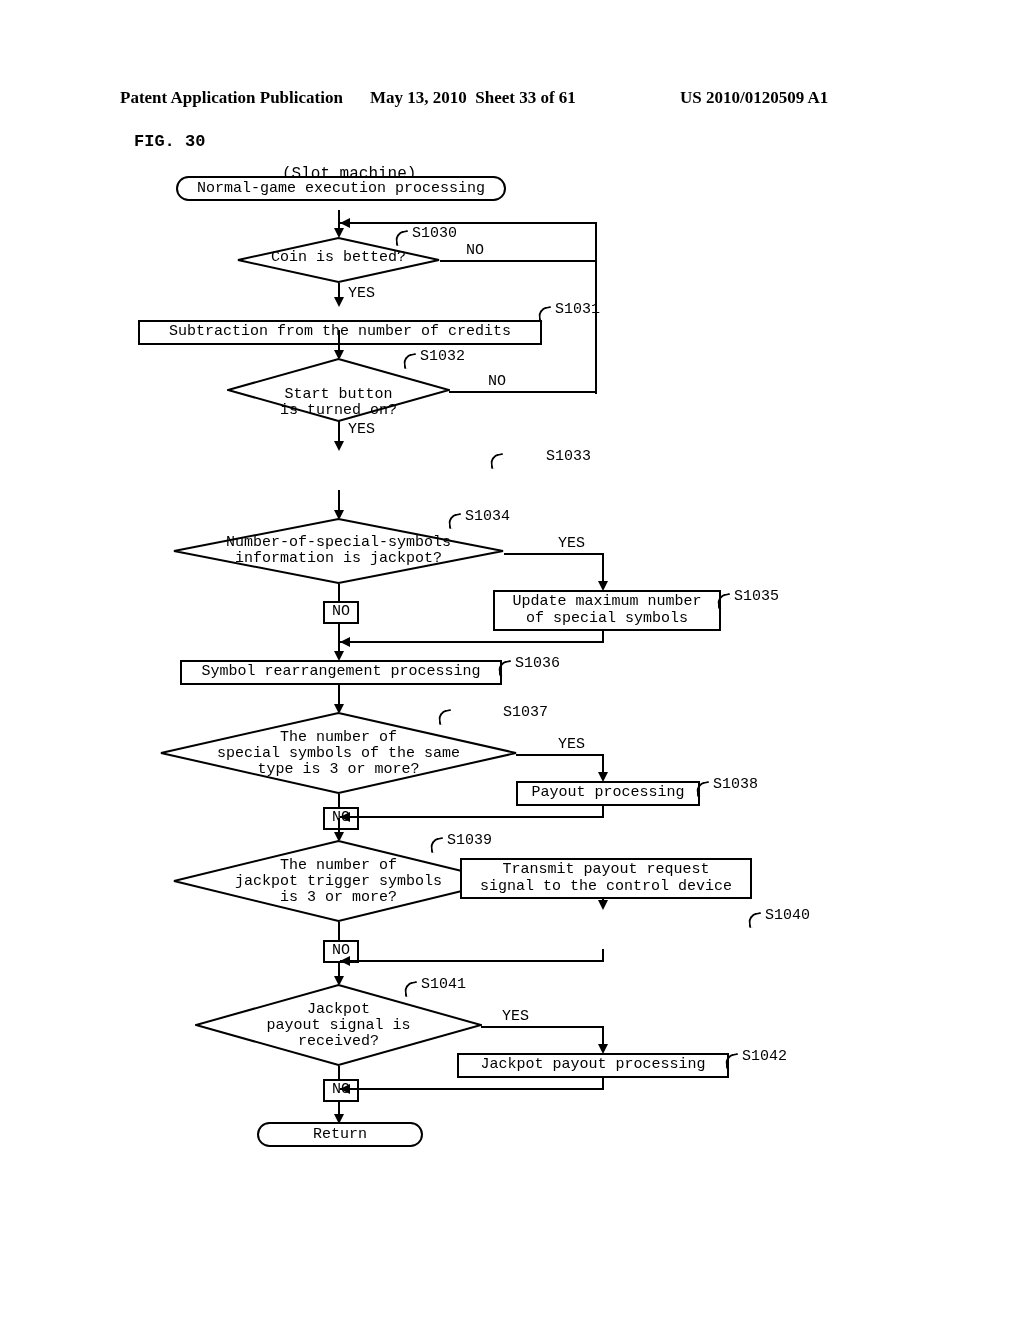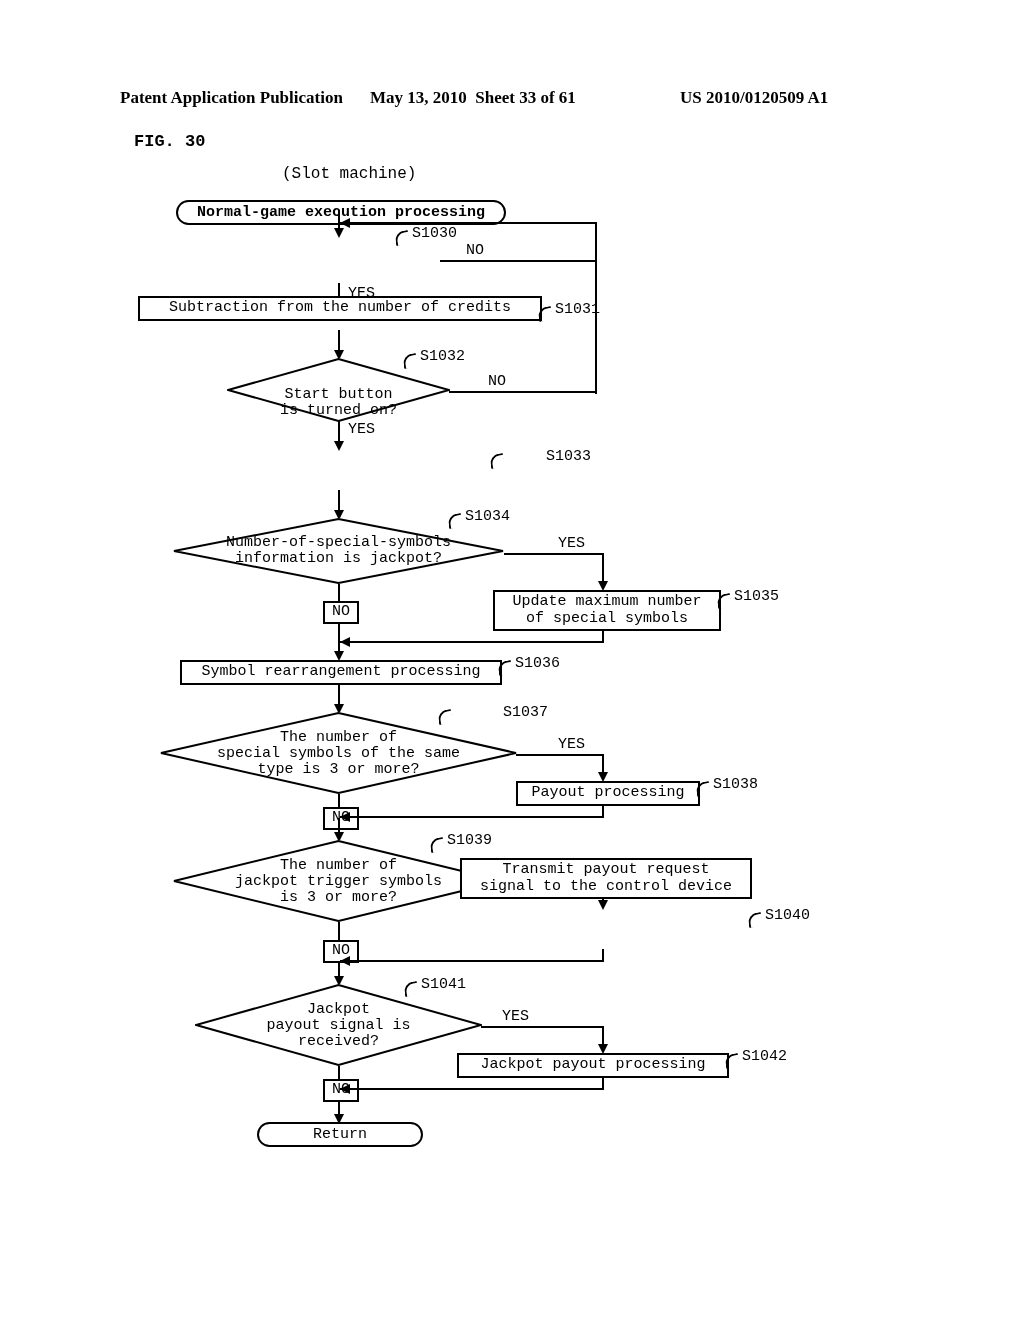--- a/index.html
+++ b/index.html
@@ -35,37 +35,43 @@
     <span class="header-left">Patent Application Publication</span>
     <span class="header-center">
       <span>May 13, 2010</span>&nbsp;&nbsp;<span>Sheet 33 of 61</span>
     </span>
     <span class="header-right">US 2010/0120509 A1</span>
   </div>
 
   <div class="figlabel">FIG. 30</div>
   <div class="slotmachine">(Slot machine)</div>
 
-  <div class="terminator" style="left:176px; top:200px; width:326px;font-weight:bold;">Normal-game execution processing</div>
+  <div class="terminator" style="left:176px; top:176px; width:326px;">Normal-game execution processing</div>
   <div class="vline" style="left:338px; top:210px; height:20px;"></div>
   <div class="arrowhead down" style="left:334px; top:228px;"></div>
 
   <div class="hline" style="left:340px; top:222px; width:255px;"></div>
   <div class="arrowhead left" style="left:340px; top:218px;"></div>
   <div class="vline" style="left:595px; top:222px; height:172px;"></div>
 
+  <div class="decision" style="left:237px; top:237px; width:203px; height:46px;">
+    <svg width="203" height="46" viewBox="0 0 203 46">
+        <polygon points="101.5,1 202,23 101.5,45 1,23" fill="#fff" stroke="#000" stroke-width="2"></polygon>
+      </svg>
+    <div class="decision-text" style="top:13px;">Coin is betted?</div>
+  </div>
   <div class="refcurve" style="left:395px; top:231px;"></div>
   <div class="ref" style="left:412px; top:225px;text-align:right;">S1030</div>
   <div class="lbl" style="left:348px; top:285px;">YES</div>
   <div class="lbl" style="left:466px; top:242px;">NO</div>
   <div class="hline" style="left:440px; top:260px; width:157px;"></div>
   <div class="vline" style="left:338px; top:283px; height:16px;"></div>
   <div class="arrowhead down" style="left:334px; top:297px;"></div>
 
-  <div class="process" style="left:138px; top:296px; width:392px;">Subtraction from the number of credits</div>
+  <div class="process" style="left:138px; top:320px; width:392px;">Subtraction from the number of credits</div>
   <div class="refcurve" style="left:538px; top:307px;"></div>
   <div class="ref" style="left:555px; top:301px;">S1031</div>
   <div class="vline" style="left:338px; top:330px; height:22px;"></div>
   <div class="arrowhead down" style="left:334px; top:350px;"></div>
 
   <div class="decision" style="left:227px; top:358px; width:223px; height:64px;">
     <svg width="223" height="64" viewBox="0 0 223 64">
         <polygon points="111.5,1 222,32 111.5,63 1,32" fill="#fff" stroke="#000" stroke-width="2"></polygon>
       </svg>
     <div class="decision-text" style="top:17px; white-space:pre-line;margin-top:12px;">Start button

